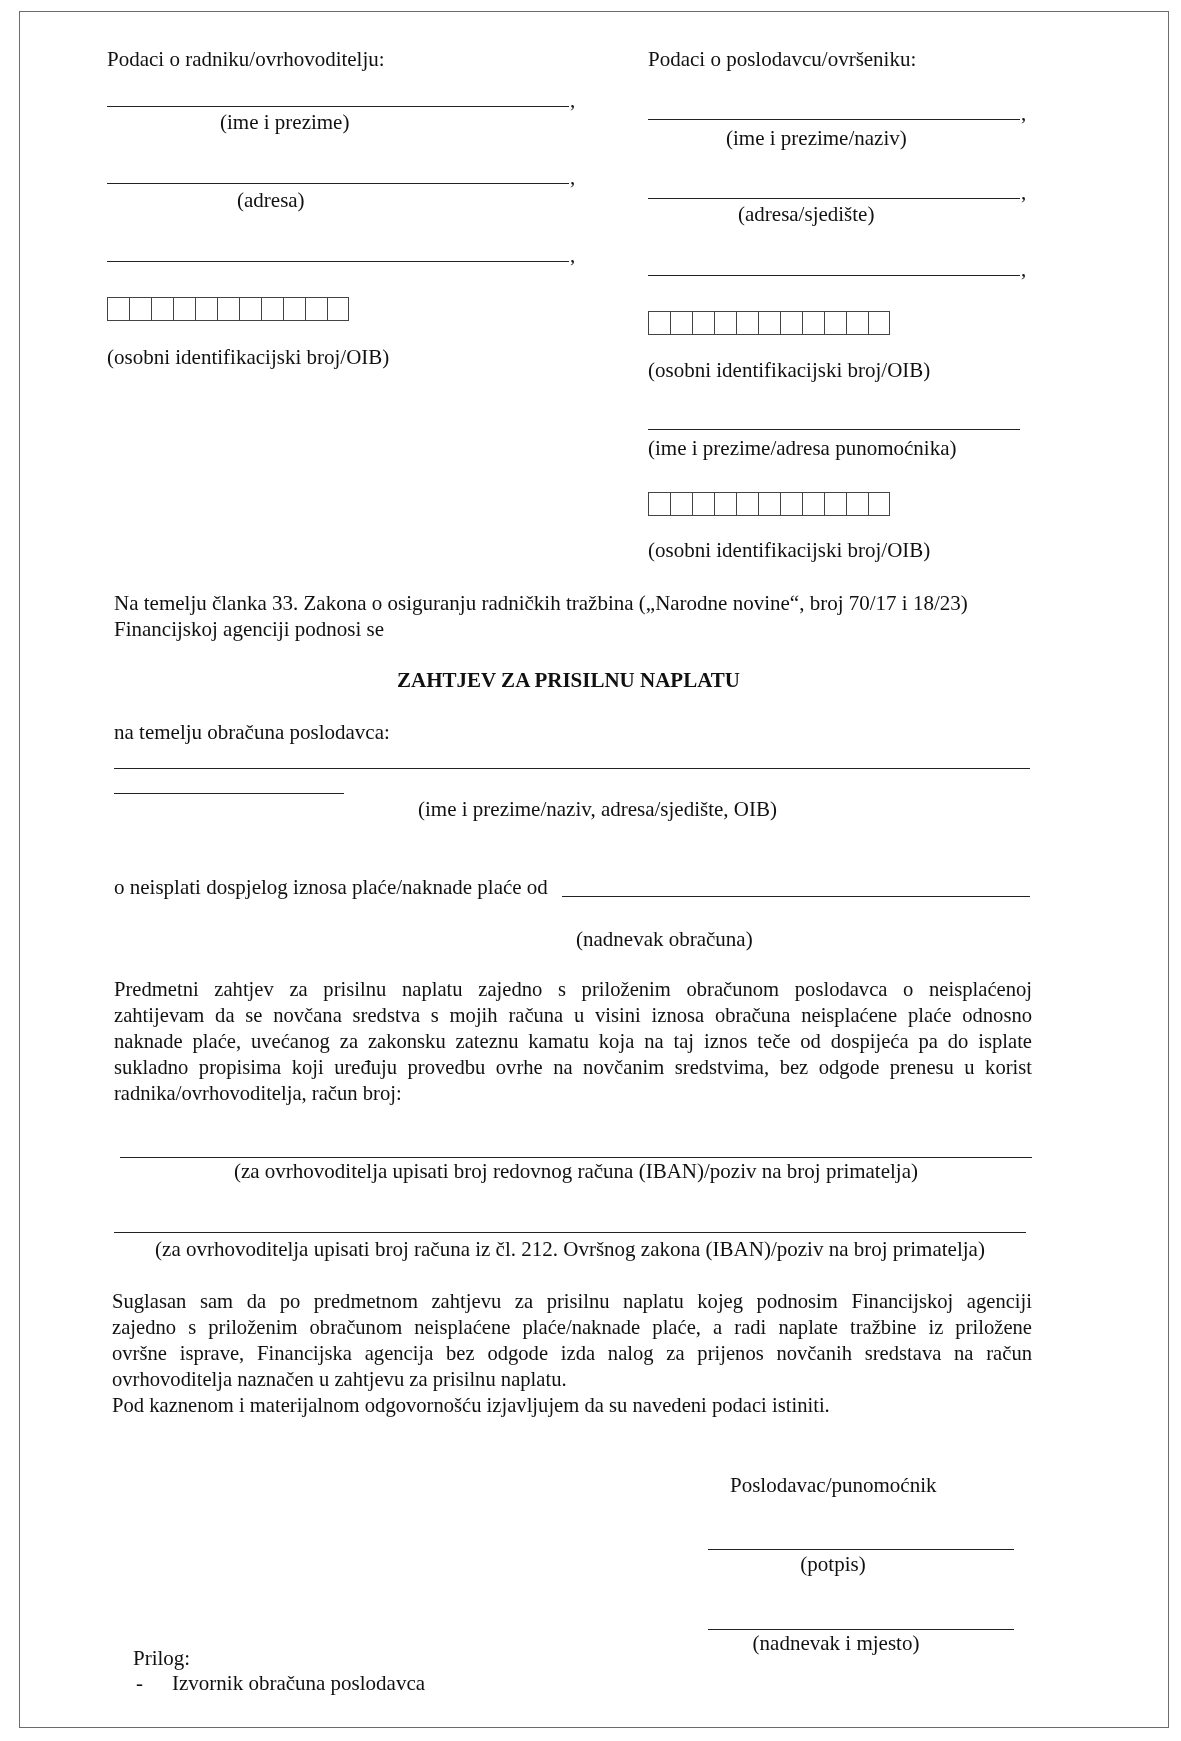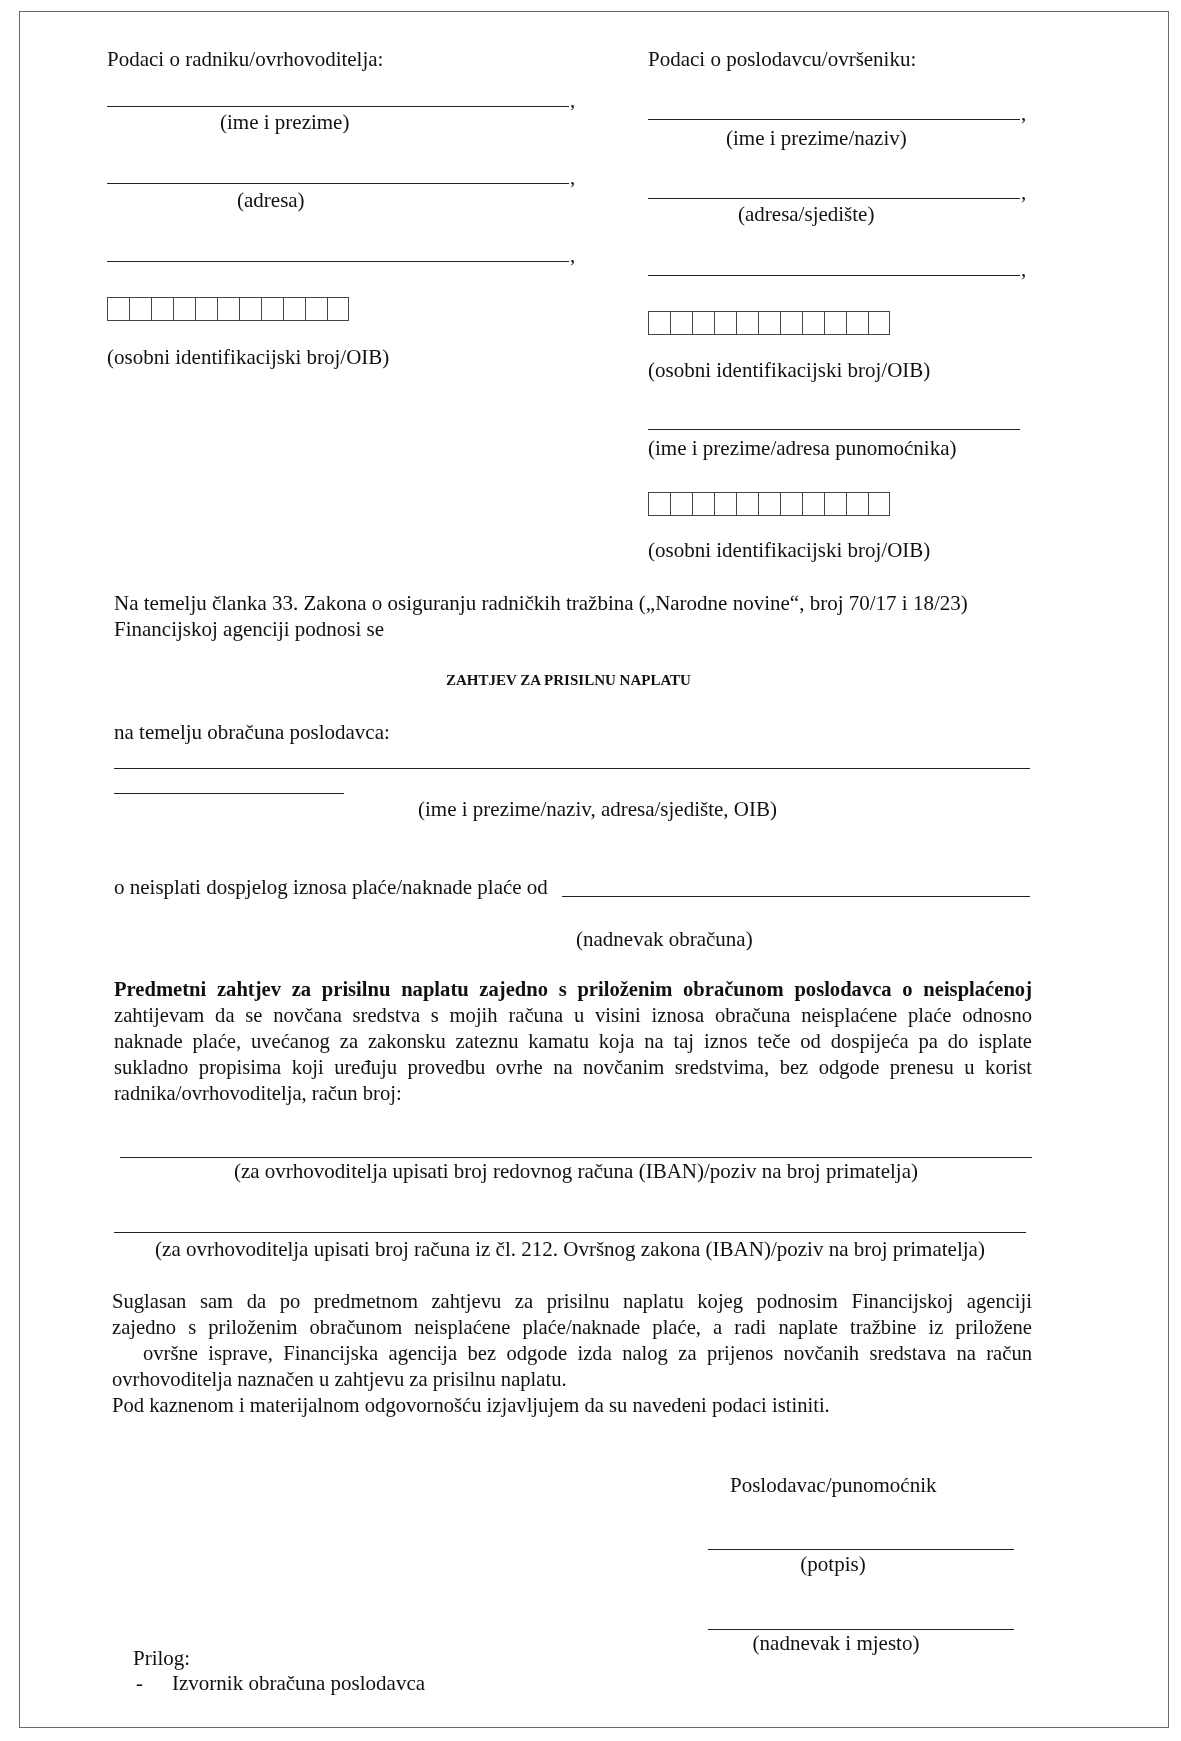--- a/index.html
+++ b/index.html
@@ -11,31 +11,31 @@
   .page-border {
     position: absolute; left: 19px; top: 11px; width: 1150px; height: 1717px;
     border: 1.5px solid #6b6b6b; box-sizing: border-box;
   }
   .t { position: absolute; font-size: 21px; line-height: 24px; white-space: nowrap; }
   .line { position: absolute; height: 0; border-top: 1.3px solid #222; }
   .comma { position: absolute; font-size: 21px; line-height: 24px; }
   .oib-boxes { position: absolute; display: flex; height: 24px; border: 1.3px solid #444; box-sizing: border-box; }
   .oib-box { width: 22px; height: 100%; border-right: 1.3px solid #444; box-sizing: border-box; }
   .oib-box:last-child { border-right: none; }
-  .title { position: absolute; font-size: 15px; font-weight: bold; line-height: 24px; white-space: nowrap; }
+  .title { position: absolute; font-size: 21px; font-weight: bold; line-height: 24px; white-space: nowrap; }
   .para { position: absolute; font-size: 20.6px; line-height: 26px; text-align: justify; }
   .para .last { display: block; text-align: left; }
   .center { text-align: center; }
 </style>
 </head>
 <body>
 
 <div class="page-border"></div>
 
-<div class="t" style="left:107px; top:47px;">Podaci o radniku/ovrhovoditelja:</div>
+<div class="t" style="left:107px; top:47px;">Podaci o radniku/ovrhovoditelju:</div>
 
 <div class="line" style="left:107px; top:106px; width:462px;"></div>
 <div class="comma" style="left:570px; top:88px;">,</div>
 <div class="t" style="left:220px; top:110px;">(ime i prezime)</div>
 
 <div class="line" style="left:107px; top:183px; width:462px;"></div>
 <div class="comma" style="left:570px; top:165px;">,</div>
 <div class="t" style="left:237px; top:188px;">(adresa)</div>
 
 <div class="line" style="left:107px; top:261px; width:462px;"></div>
@@ -112,37 +112,37 @@
 <div class="t" style="left:114px; top:720px;">na temelju obračuna poslodavca:</div>
 <div class="line" style="left:114px; top:768px; width:916px;"></div>
 <div class="line" style="left:114px; top:793px; width:230px;"></div>
 <div class="t" style="left:418px; top:797px;">(ime i prezime/naziv, adresa/sjedište, OIB)</div>
 
 <div class="t" style="left:114px; top:875px;">o neisplati dospjelog iznosa plaće/naknade plaće od</div>
 <div class="line" style="left:562px; top:896px; width:468px;"></div>
 <div class="t" style="left:576px; top:927px;">(nadnevak obračuna)</div>
 
 <div class="para" style="left:114px; top:976px; width:918px;">
-  <span class="jl" style="display:block; text-align:justify; text-align-last:justify;font-weight:bold;">Predmetni zahtjev za prisilnu naplatu zajedno s priloženim obračunom poslodavca o neisplaćenoj</span>
+  <span class="jl" style="display:block; text-align:justify; text-align-last:justify;">Predmetni zahtjev za prisilnu naplatu zajedno s priloženim obračunom poslodavca o neisplaćenoj</span>
   <span class="jl" style="display:block; text-align:justify; text-align-last:justify;">zahtijevam da se novčana sredstva s mojih računa u visini iznosa obračuna neisplaćene plaće odnosno</span>
   <span class="jl" style="display:block; text-align:justify; text-align-last:justify;">naknade plaće, uvećanog za zakonsku zateznu kamatu koja na taj iznos teče od dospijeća pa do isplate</span>
   <span class="jl" style="display:block; text-align:justify; text-align-last:justify;">sukladno propisima koji uređuju provedbu ovrhe na novčanim sredstvima, bez odgode prenesu u korist</span>
   <span class="last">radnika/ovrhovoditelja, račun broj:</span>
 </div>
 
 <div class="line" style="left:120px; top:1157px; width:912px;"></div>
 <div class="t center" style="left:120px; width:912px; top:1159px;">(za ovrhovoditelja upisati broj redovnog računa (IBAN)/poziv na broj primatelja)</div>
 
 <div class="line" style="left:114px; top:1232px; width:912px;"></div>
 <div class="t center" style="left:114px; width:912px; top:1237px;">(za ovrhovoditelja upisati broj računa iz čl. 212. Ovršnog zakona (IBAN)/poziv na broj primatelja)</div>
 
 <div class="para" style="left:112px; top:1288px; width:920px;">
   <span style="display:block; text-align:justify; text-align-last:justify;">Suglasan sam da po predmetnom zahtjevu za prisilnu naplatu kojeg podnosim Financijskoj agenciji</span>
   <span style="display:block; text-align:justify; text-align-last:justify;">zajedno s priloženim obračunom neisplaćene plaće/naknade plaće, a radi naplate tražbine iz priložene</span>
-  <span style="display:block; text-align:justify; text-align-last:justify;margin-left:31px;">ovršne isprave, Financijska agencija bez odgode izda nalog za prijenos novčanih sredstava na račun</span>
+  <span style="display:block; text-align:justify; text-align-last:justify;">ovršne isprave, Financijska agencija bez odgode izda nalog za prijenos novčanih sredstava na račun</span>
   <span class="last">ovrhovoditelja naznačen u zahtjevu za prisilnu naplatu.</span>
   <span class="last">Pod kaznenom i materijalnom odgovornošću izjavljujem da su navedeni podaci istiniti.</span>
 </div>
 
 <div class="t" style="left:730px; top:1473px;">Poslodavac/punomoćnik</div>
 <div class="line" style="left:708px; top:1549px; width:306px;"></div>
 <div class="t center" style="left:708px; width:250px; top:1552px;">(potpis)</div>
 <div class="line" style="left:708px; top:1629px; width:306px;"></div>
 <div class="t center" style="left:683px; width:306px; top:1631px;">(nadnevak i mjesto)</div>
 

